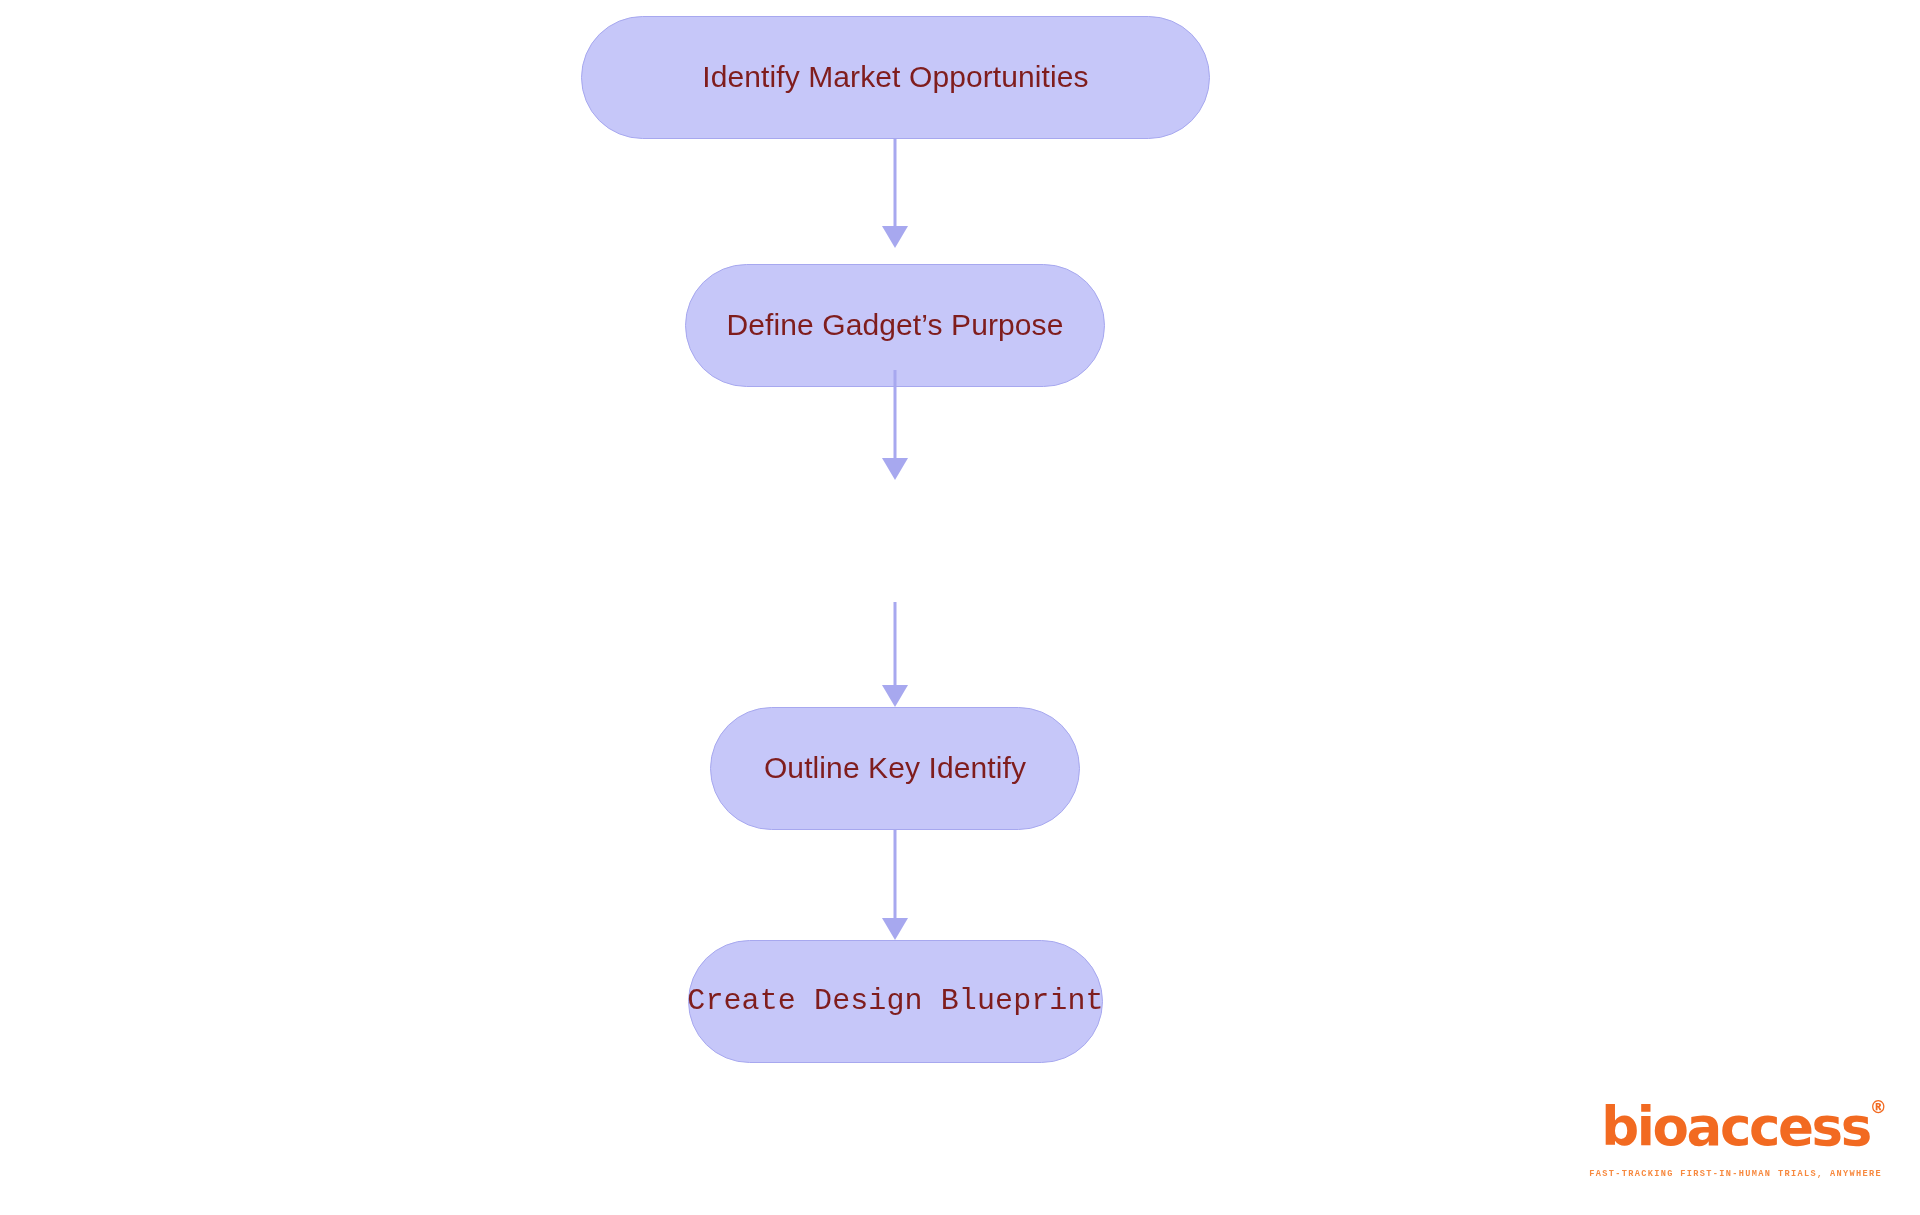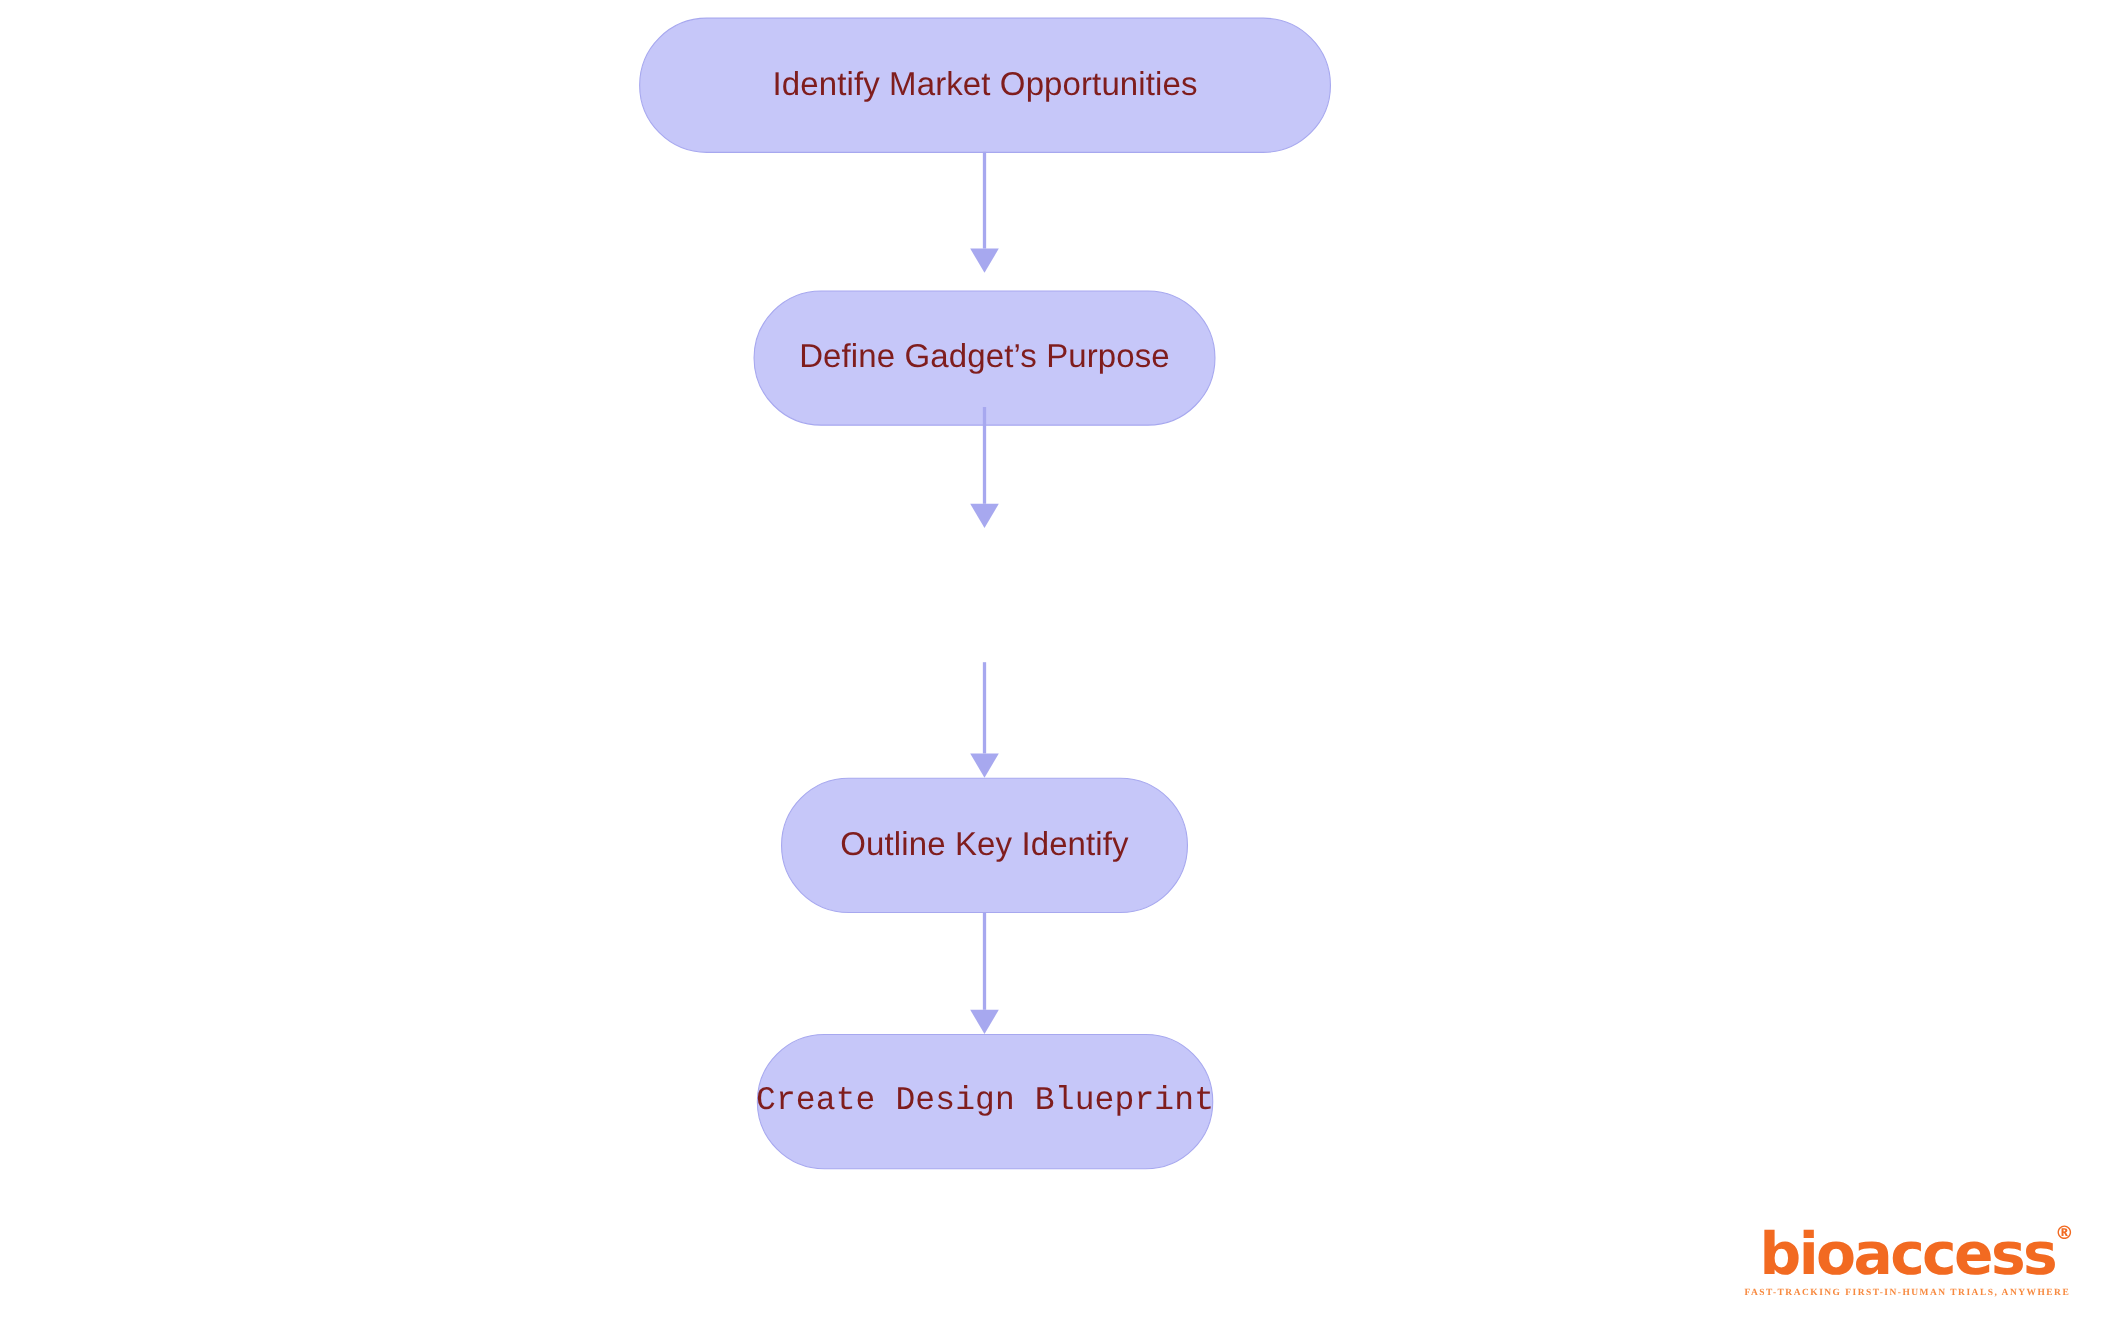--- a/index.html
+++ b/index.html
@@ -104,22 +104,22 @@
   #brand-reg {
     position: absolute;
     top: -2px;
     right: -17px;
     font-size: 17px;
     font-weight: 700;
     letter-spacing: 0;
     color: #f26a21;
   }
   #brand-tagline {
-    margin-top: 2px;
-    font-family: Liberation Serif, serif;
+    margin-top: 16px;
+    font-family: Liberation Mono, monospace;
     font-size: 8.6px;
     font-weight: 700;
     letter-spacing: 1.35px;
     color: #f7893f;
     white-space: nowrap;
   }
 </style>
 </head>
 <body>
 

